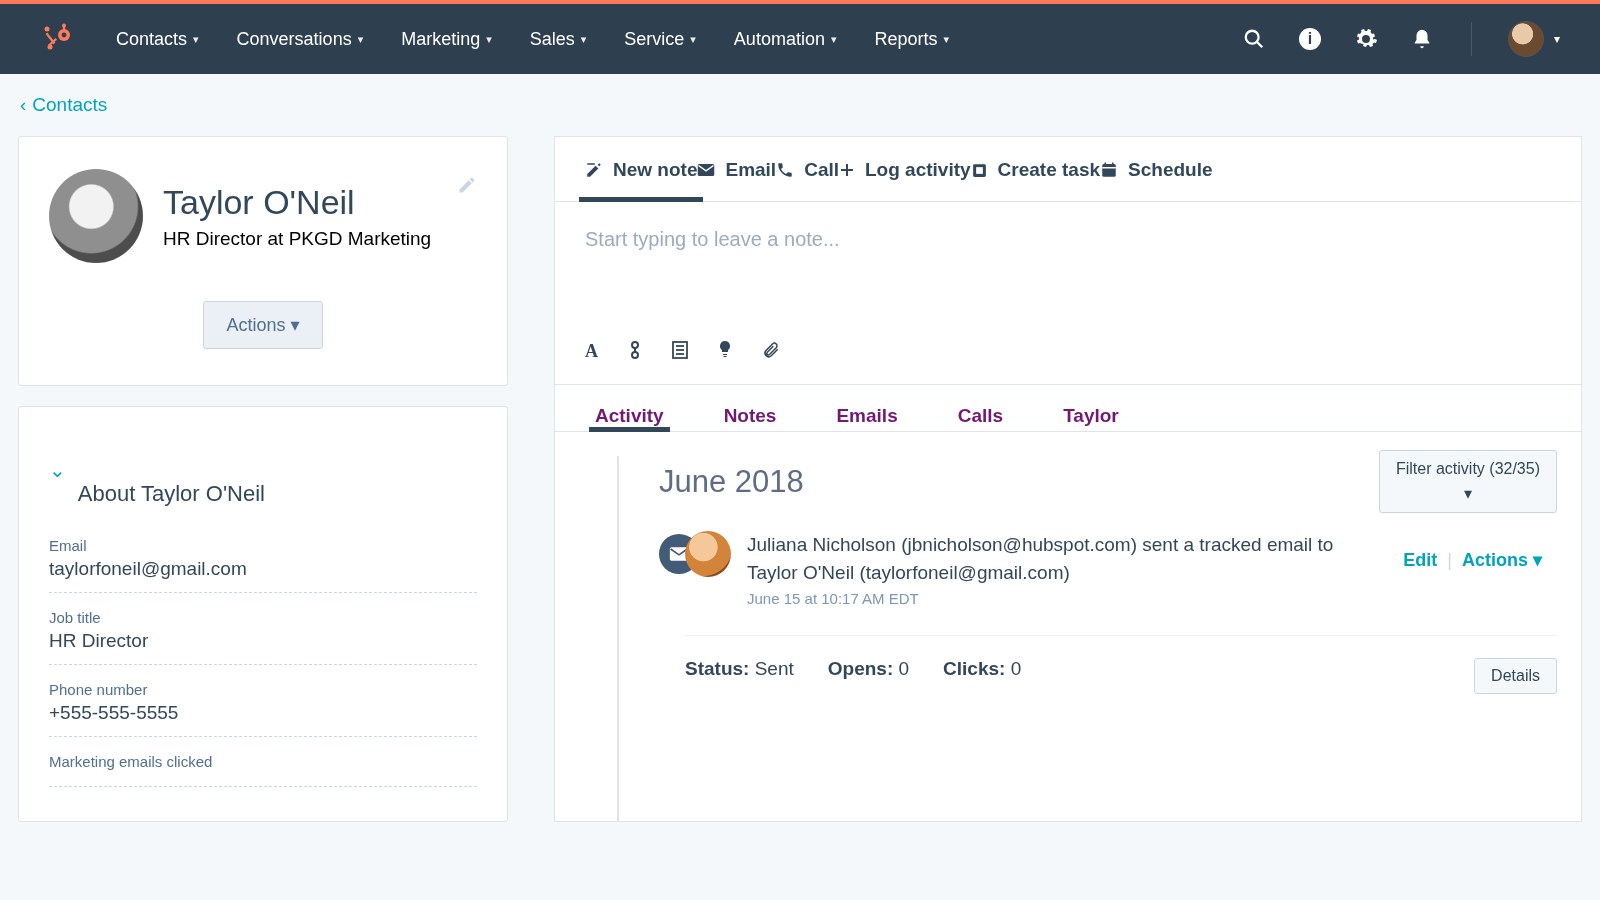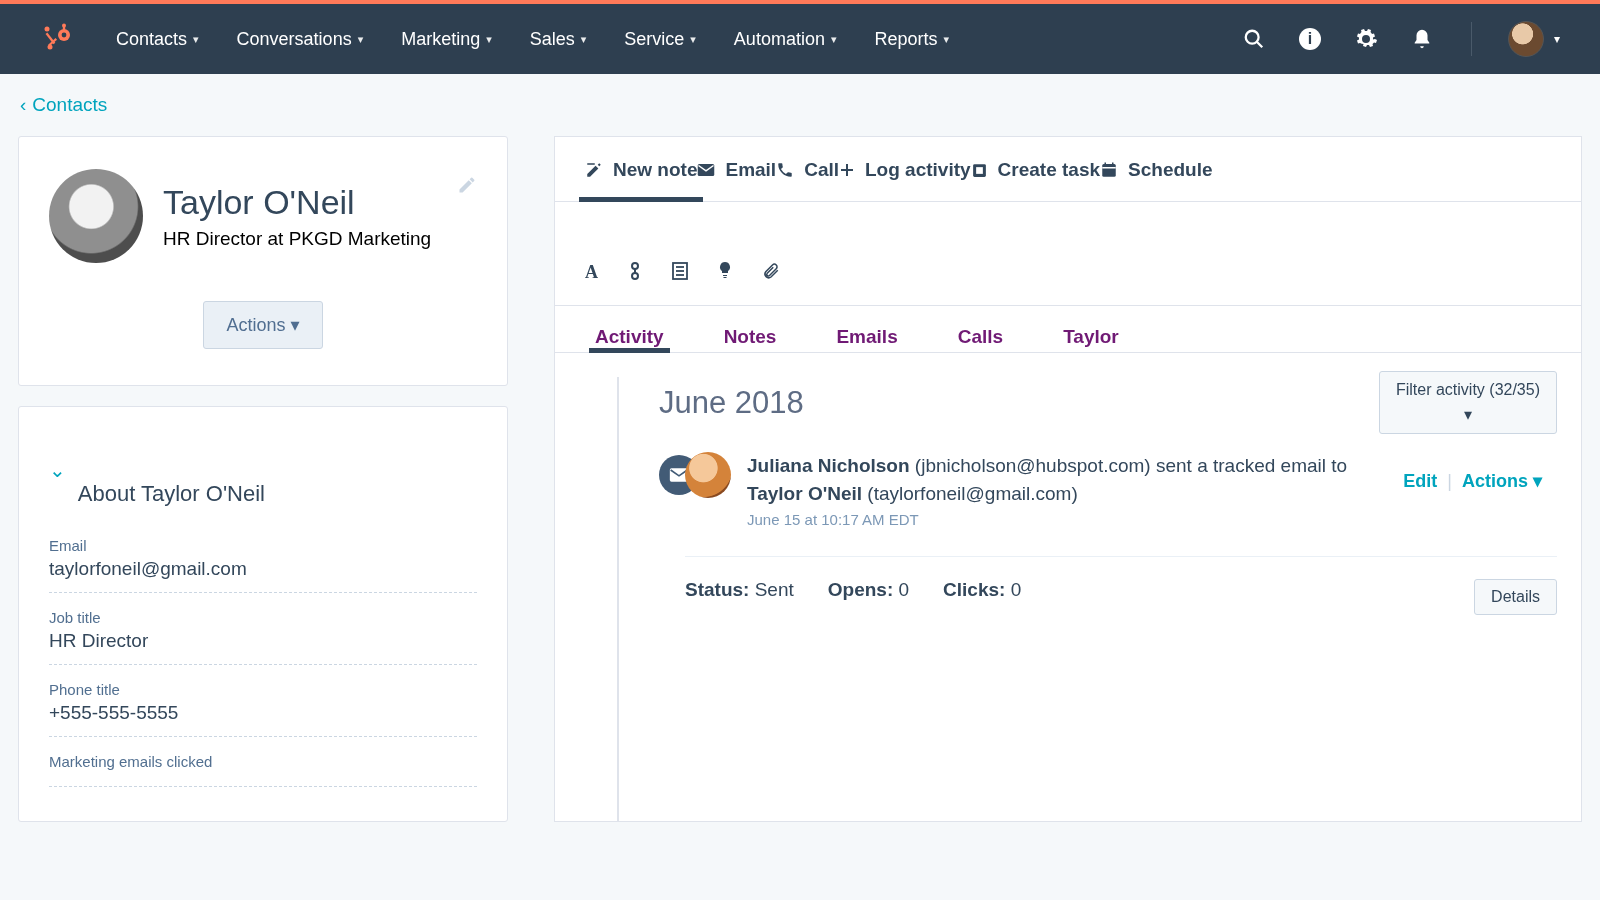--- a/index.html
+++ b/index.html
@@ -49,21 +49,21 @@
 .ftab.active::after{content:""; position:absolute; left:-6px; right:-6px; bottom:-1px; height:5px; background:#33475b;}
 .timeline-wrap{background:#fff; border-left:1px solid #dfe3eb; border-right:1px solid #dfe3eb; border-bottom:1px solid #dfe3eb; padding: 18px 24px 30px 60px; position:relative; flex:1;}
 .filter-btn{ float:right; border:1px solid #cbd6e2; background:#f5f8fa; border-radius:3px; padding:9px 16px; font-size:16px; color:#33475b; cursor:pointer; display:flex; align-items:center; gap:6px;flex-direction:column;}
 .month-label{ font-size:31px; color:#5e6c84; margin: 14px 0 30px 44px;}
 .vline{ position:absolute; left:62px; top:24px; bottom:0; width:2px; background:#dfe3eb;}
 .tl-dot{ position:absolute; left:44px; width:40px; height:40px; border-radius:50%; background:#425b76; display:flex; align-items:center; justify-content:center; color:#fff;}
 .tl-item{ margin-left:70px; border-top:1px solid transparent; position:relative; padding-bottom:20px;}
 .tl-head{ display:flex; gap:16px; align-items:flex-start;}
 .tl-av{ width:46px; height:46px; border-radius:50%; background: radial-gradient(circle at 40% 35%,#f5c89a 0 34%,#d4833a 36% 70%,#8a4a20 72% 100%); flex-shrink:0;}
 .tl-text{ font-size:19px; color:#33475b; line-height:1.45; max-width:640px;}
-.tl-text b{font-weight:700;}
+.tl-text b{font-weight:400;}
 .tl-time{ font-size:15px; color:#7c98b6; margin-top:4px;}
 .tl-actions{ position:absolute; right:15px; top:18px; display:flex; gap:10px; align-items:center; font-size:18px;}
 .tl-actions a{ color:#00a4bd; font-weight:600; cursor:pointer;}
 .tl-sep{ color:#cbd6e2;}
 .tl-stats{ display:flex; gap:34px; font-size:19px; margin-top:28px; padding-top:22px; border-top:1px solid #eaf0f6; }
 .tl-stats span b{font-weight:700;}
 .details-btn{ margin-left:auto; border:1px solid #cbd6e2; background:#f5f8fa; border-radius:3px; padding:8px 16px; font-size:16px; color:#33475b; cursor:pointer;}
 svg{display:block;}
 </style>
 </head>
@@ -179,21 +179,21 @@
       </div>
       <div class="field">
         <div class="field-label">Email</div>
         <div class="field-value">taylorfoneil@gmail.com</div>
       </div>
       <div class="field">
         <div class="field-label">Job title</div>
         <div class="field-value">HR Director</div>
       </div>
       <div class="field">
-        <div class="field-label">Phone title</div>
+        <div class="field-label">Phone number</div>
         <div class="field-value">+555-555-5555</div>
       </div>
       <div class="field" style="border-bottom:1px dashed #cbd6e2;">
         <div class="field-label">Marketing emails clicked</div>
         <div class="field-value"></div>
       </div>
     </div>
   </div>
 
   <div class="right-col">
@@ -247,20 +247,23 @@
             <span class="ic">
               <svg width="18" height="18" viewBox="0 0 24 24" fill="#33475b">
                 <rect x="3" y="4" width="18" height="17" rx="2"></rect>
                 <rect x="3" y="8" width="18" height="2" fill="#fff"></rect>
                 <line x1="7" y1="2" x2="7" y2="6" stroke="#33475b" stroke-width="2"></line>
                 <line x1="17" y1="2" x2="17" y2="6" stroke="#33475b" stroke-width="2"></line>
               </svg>
             </span>
             <span>Schedule</span>
           </div>
+      </div>
+      <div class="note-area">
+        <div class="note-placeholder">Start typing to leave a note...</div>
       </div>
       <div style="height:60px;"></div>
       <div class="note-toolbar">
         <span class="tb-ic" style="font-weight:bold; font-family:Georgia;">A</span>
         <span class="tb-ic">
             <svg width="14" height="18" viewBox="0 0 14 18" fill="none" stroke="#33475b" stroke-width="2">
               <circle cx="7" cy="4" r="3"></circle>
               <circle cx="7" cy="14" r="3"></circle>
               <line x1="7" y1="7" x2="7" y2="11"></line>
             </svg>

